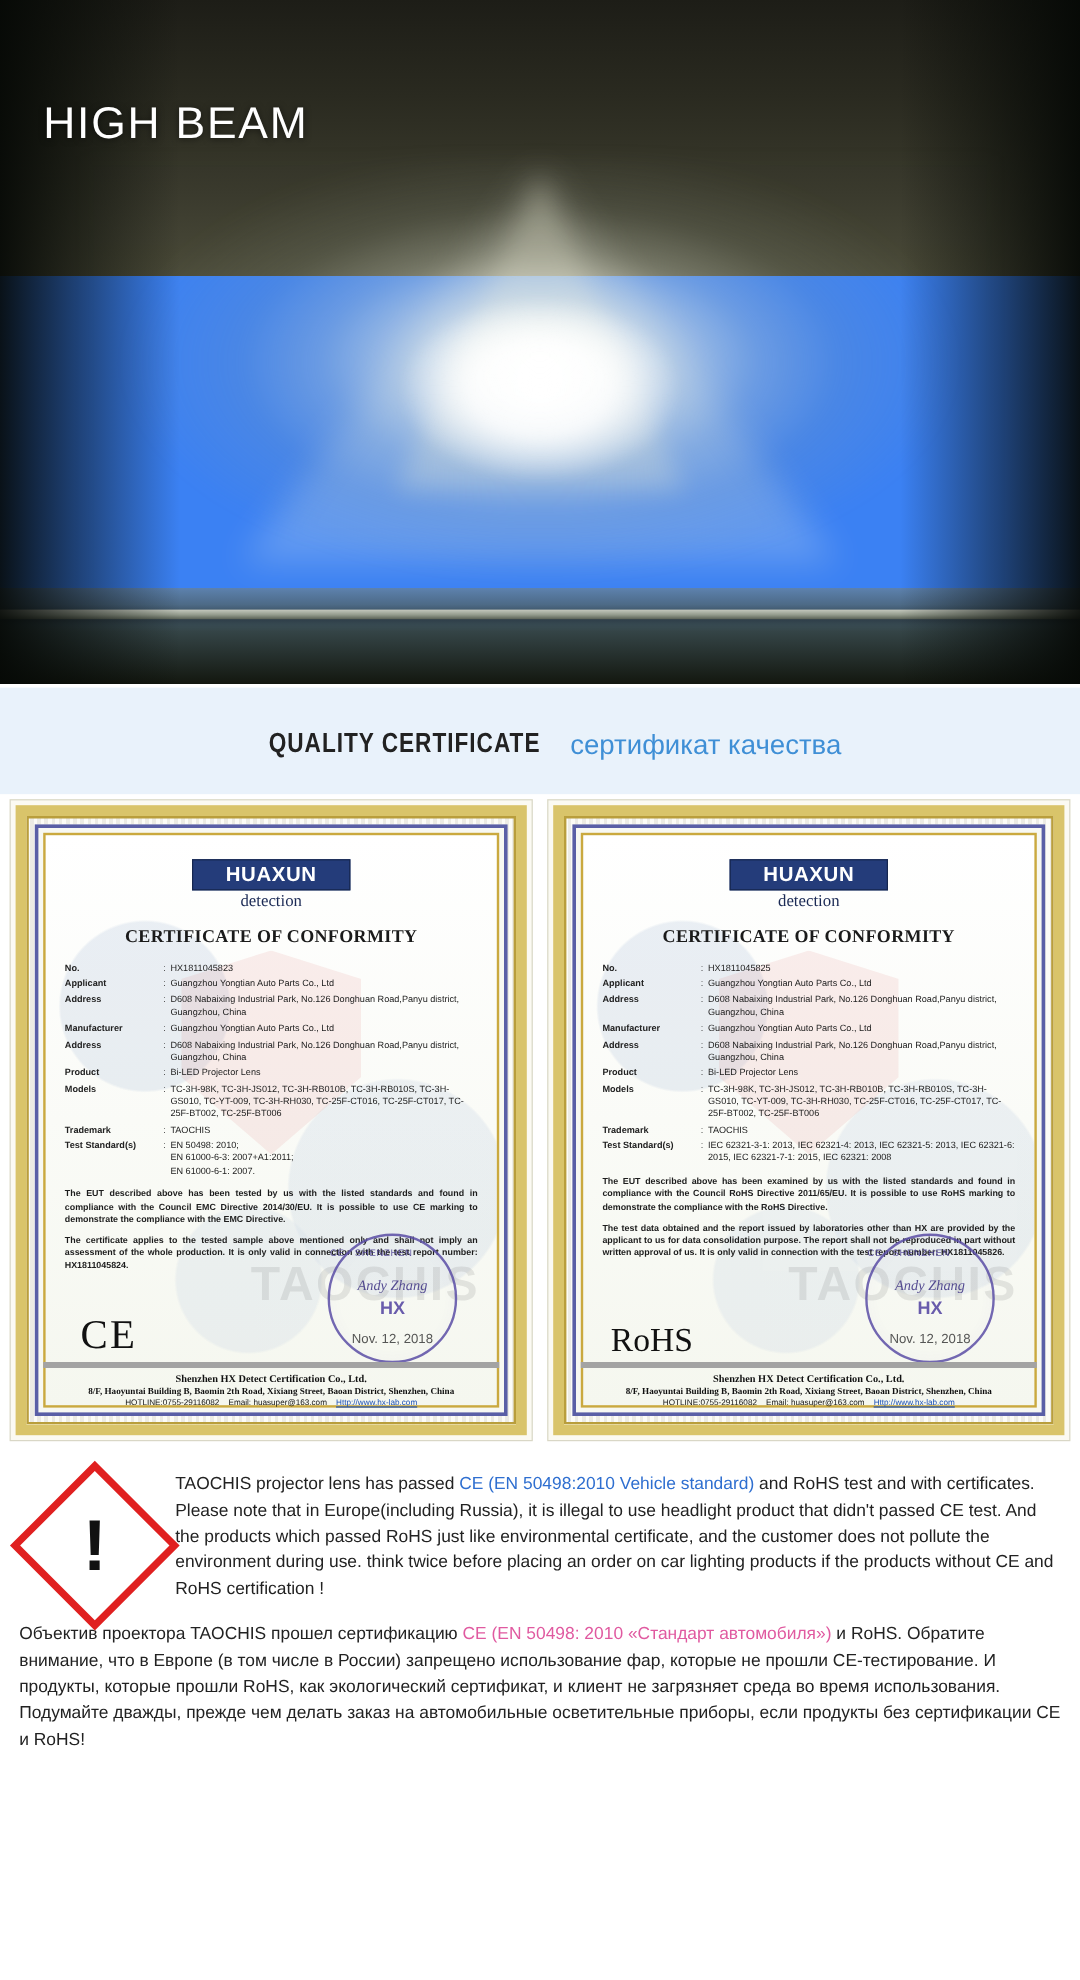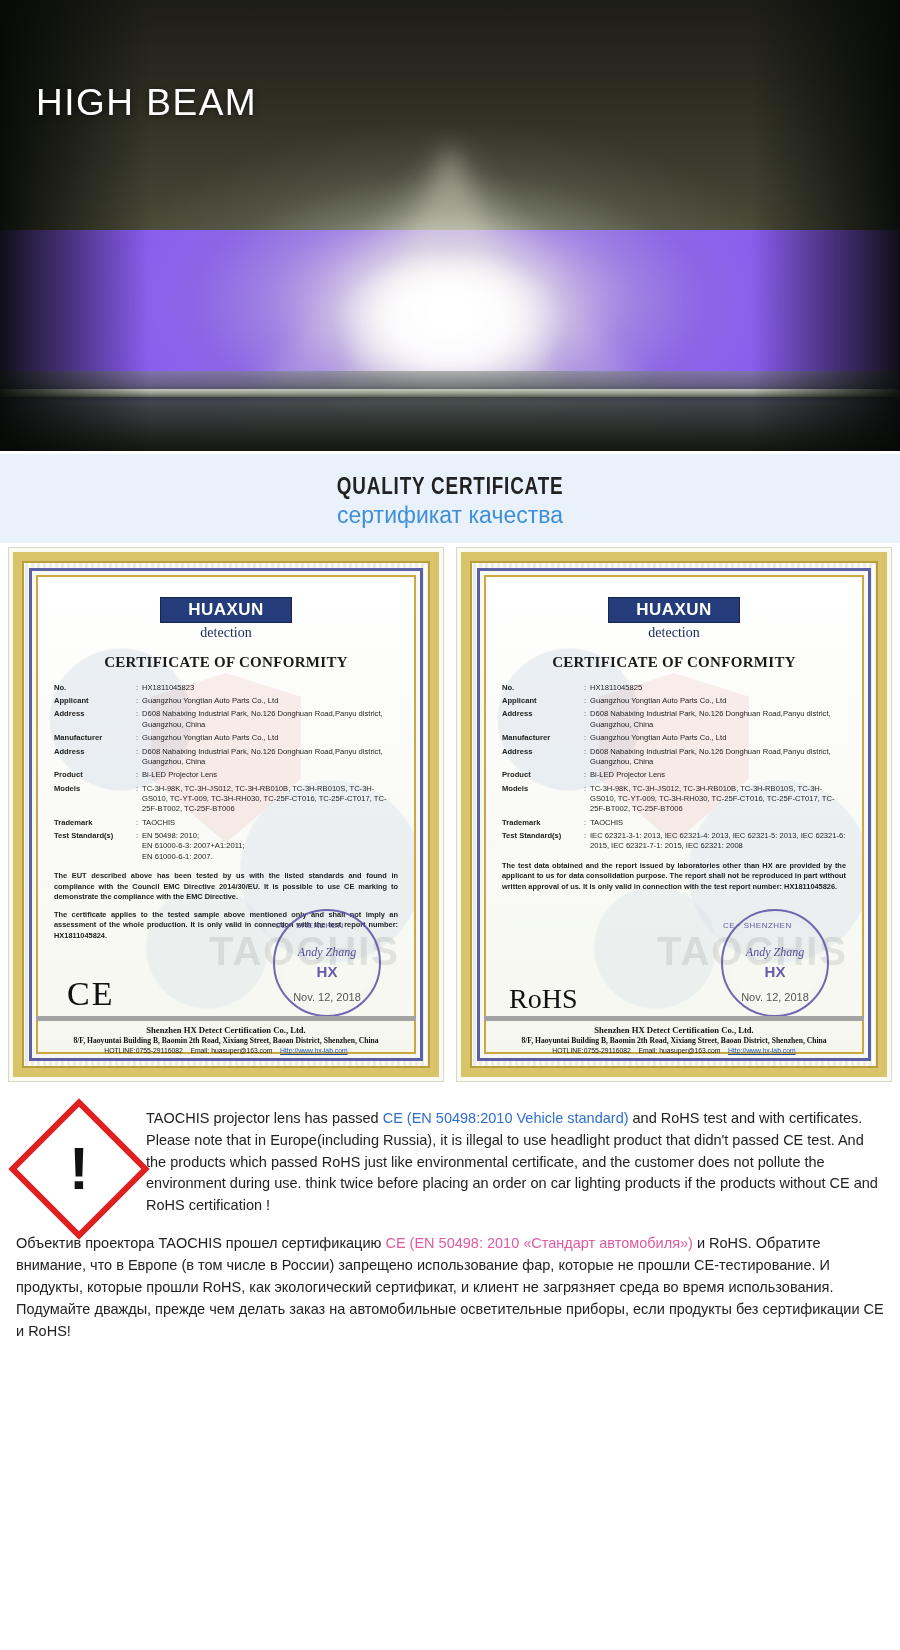--- a/index.html
+++ b/index.html
@@ -9,23 +9,23 @@
     font-family: "Liberation Sans", sans-serif;
     background: #ffffff;
     color: #222;
   }
   .page { width: 900px; position: relative; }
 
   
   .hero {
     position: relative;
     width: 900px;
-    height: 451px;
+    height: 570px;
     overflow: hidden;
-    background: #8b5cf6;
+    background: #3b82f6;
   }
   .hero-sky {
     position: absolute; left: 0; top: 0; width: 900px; height: 230px;
     background: linear-gradient(180deg, #1d1d17 0%, #2a2a20 35%, #3a3a2c 70%, #4a4a38 100%);
   }
   .hero-glow {
     position: absolute;
     left: 50%; top: 130px;
     width: 760px; height: 430px;
     transform: translateX(-50%);
@@ -84,21 +84,21 @@
     font-size: 37px; letter-spacing: 1.5px;
     color: #ffffff; font-weight: 400;
     text-shadow: 0 1px 6px rgba(0,0,0,.55);
   }
 
   
   .cert-banner {
     width: 900px; height: 92px;
     background: #e9f2fb;
     border-top: 3px solid #ffffff;
-    display: flex; flex-direction: column; align-items: center; justify-content: center;
+    display: flex; flex-direction: row; align-items: center; justify-content: center;
     padding-top: 4px;
   }
   .cert-banner-en {
     font-family: "Liberation Sans Narrow", "Liberation Sans", sans-serif;
     font-size: 23px; letter-spacing: 1px; color: #222; font-weight: 700;
     transform: scaleX(0.82);
   }
   .cert-banner-ru {
     font-size: 23px; color: #3f8fd6; margin-top: 2px;
   }
@@ -433,20 +433,21 @@
             <td>TAOCHIS</td>
           </tr>
           <tr>
             <td class="cl">Test Standard(s)</td>
             <td class="cc">:</td>
             <td style="white-space: pre-line;">IEC 62321-3-1: 2013, IEC 62321-4: 2013, IEC 62321-5: 2013, IEC 62321-6: 2015, IEC 62321-7-1: 2015, IEC 62321: 2008</td>
           </tr>
         </tbody>
           </table>
 
+        <div class="cert-para b">The EUT described above has been examined by us with the listed standards and found in compliance with the Council RoHS Directive 2011/65/EU. It is possible to use RoHS marking to demonstrate the compliance with the RoHS Directive.</div>
         <div class="cert-para b">The test data obtained and the report issued by laboratories other than HX are provided by the applicant to us for data consolidation purpose. The report shall not be reproduced in part without written approval of us. It is only valid in connection with the test report number: HX1811045826.</div>
       </div>
 
       <div class="cert-marks">
         <div class="rohs-mark">RoHS</div>
         <div class="stamp">
           <div class="stamp-top">CE · SHENZHEN</div>
           <div class="stamp-sig">Andy Zhang</div>
           <div class="stamp-cn">HX</div>
           <div class="stamp-date">Nov. 12, 2018</div>

